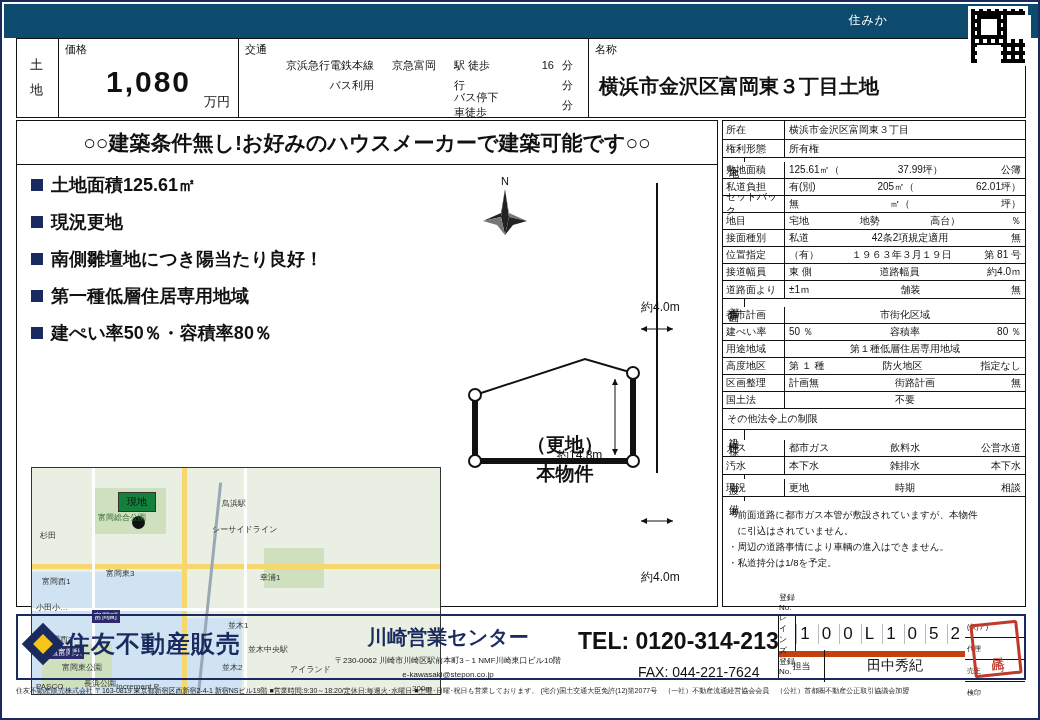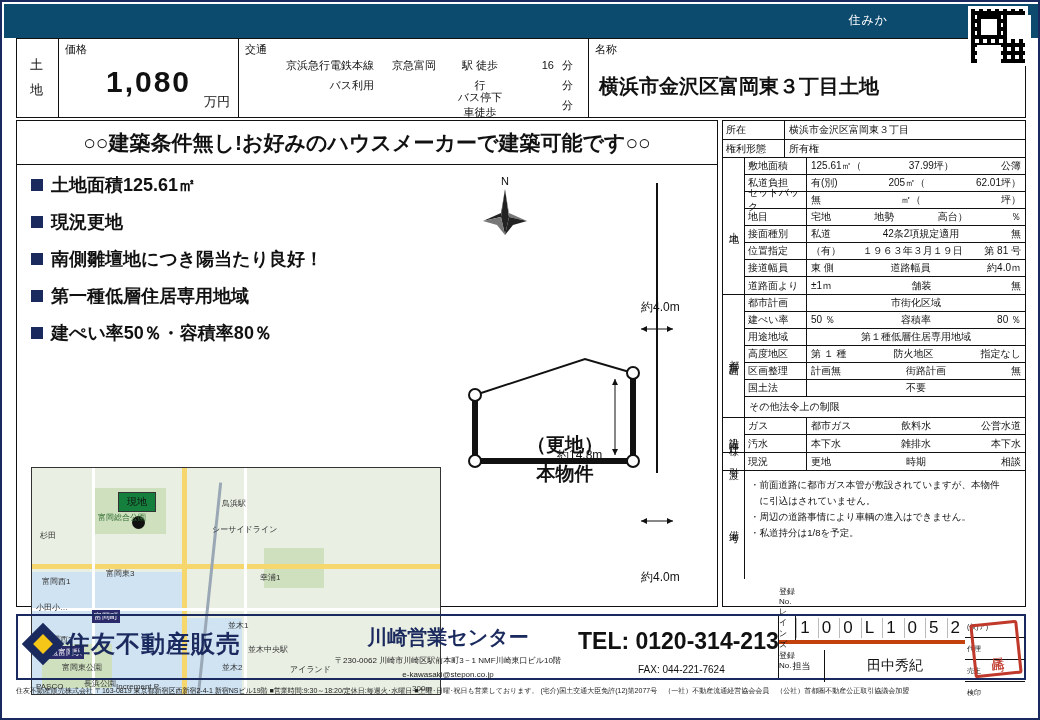--- a/index.html
+++ b/index.html
@@ -55,21 +55,21 @@
     position:absolute; left:0; right:0; top:26px; text-align:center;
     font-size:30px; font-weight:bold; letter-spacing:2px;
   }
   .price-unit { position:absolute; right:8px; bottom:6px; font-size:13px; }
   .traffic-rows {
     position:absolute; left:0; right:4px; top:16px; font-size:11px;
   }
   .traffic-rows .r { display:flex; align-items:center; height:20px; justify-content:flex-end; gap:8px;}
   .traffic-rows .r .rt { width:120px; text-align:right; }
   .traffic-rows .r .st { width:64px; text-align:center; }
-  .traffic-rows .r .wk { width:52px; text-align:center; }
+  .traffic-rows .r .wk { width:52px; }
   .traffic-rows .r .mn { width:40px; text-align:right; }
   .traffic-rows .r .un { width:22px; text-align:left; }
   .name-val {
     position:absolute; left:10px; top:34px; font-size:20px; font-weight:bold;text-align:center;
   }
   
   .leftpanel {
     position:absolute; left:14px; top:118px; width:702px; height:487px;
     border:1px solid #111;
   }
@@ -114,44 +114,44 @@
   .dimtxt { position:absolute; font-size:12px; }
   
   .righttable {
     position:absolute; left:720px; top:118px; width:304px; height:487px;
     border:1px solid #111; font-size:10px;
   }
   .rt-grp {
     width:22px; border-right:1px solid #111; display:flex; align-items:center; justify-content:center;
     font-size:10px; writing-mode:vertical-rl; letter-spacing:2px; text-align:center;
   }
-  .rt-sec { border-bottom:1px solid #111; display:flex; }
+  .rt-sec { border-bottom:1px solid #111; display:flex;flex-direction:column; }
   .rt-sec .body { flex:1; }
   .rt-line { display:flex; border-bottom:1px solid #111; height:17px; align-items:center;}
   .rt-line:last-child{ border-bottom:none; }
   .rt-title { width:62px; border-right:1px solid #111; display:flex; align-items:center; justify-content:space-between; padding:0 3px; height:100%;}
   .rt-content { flex:1; display:flex; align-items:center; padding:0 4px; }
   .sp { display:flex; justify-content:space-between; width:100%; }
   .c { justify-content:center; }
   
   .bottombar {
     position:absolute; left:14px; top:612px; width:1010px; height:66px;
     border:2px solid #1b2a5e;
   }
   .bb-logo { position:absolute; left:10px; top:12px; display:flex; align-items:center; gap:8px;}
   .diamond { width:30px; height:30px; background:#1b2a5e; transform:rotate(45deg); position:relative;}
   .diamond::after{content:""; position:absolute; left:8px; top:8px; width:14px; height:14px; background:#f5c518;}
   .bb-name { font-size:24px; font-weight:bold; color:#1b2a5e; letter-spacing:1px;}
   .bb-center { position:absolute; left:300px; top:8px; width:260px; text-align:center;}
   .bb-center .t1 { font-size:20px; font-weight:bold; color:#1b2a5e;}
   .bb-center .t2 { font-size:8px; margin-top:4px; color:#222;}
   .bb-tel { position:absolute; left:560px; top:12px; font-size:23px; font-weight:bold; }
-  .bb-fax { position:absolute; left:620px; top:48px; font-size:10px; }
+  .bb-fax { position:absolute; left:620px; top:48px; font-size:14px; }
   .bb-right { position:absolute; right:0px; top:0px; width:246px; height:100%; border-left:1px solid #111;}
-  .regbox { position:absolute; left:0; top:0; width:186px; height:28px; border-bottom:4px solid #c2410c; display:flex;}
+  .regbox { position:absolute; left:0; top:0; width:186px; height:41px; border-bottom:6px solid #c2410c; display:flex;}
   .regbox .k { width:46px; border-right:1px solid #111; font-size:8px; display:flex; flex-direction:column; align-items:center; justify-content:center;}
   .regbox .v { flex:1; display:flex; align-items:center; justify-content:center; gap:3px; font-size:17px; letter-spacing:2px;}
   .regbox .v span{ border-left:1px solid #bbb; padding:0 3px;}
   .namebox { position:absolute; left:0; top:34px; width:186px; height:32px; display:flex;}
   .namebox .k { width:46px; border-right:1px solid #111; font-size:9px; display:flex; align-items:center; justify-content:center;}
   .namebox .v { flex:1; display:flex; align-items:center; justify-content:center; font-size:14px;}
   .stampcol { position:absolute; left:186px; top:0; width:60px; height:100%;}
   .stampcol .sc { height:22px; border-bottom:1px solid #111; font-size:7px; display:flex; align-items:center; padding-left:2px;}
   .hanko {
     position:absolute; right:4px; top:6px; width:48px; height:54px;

